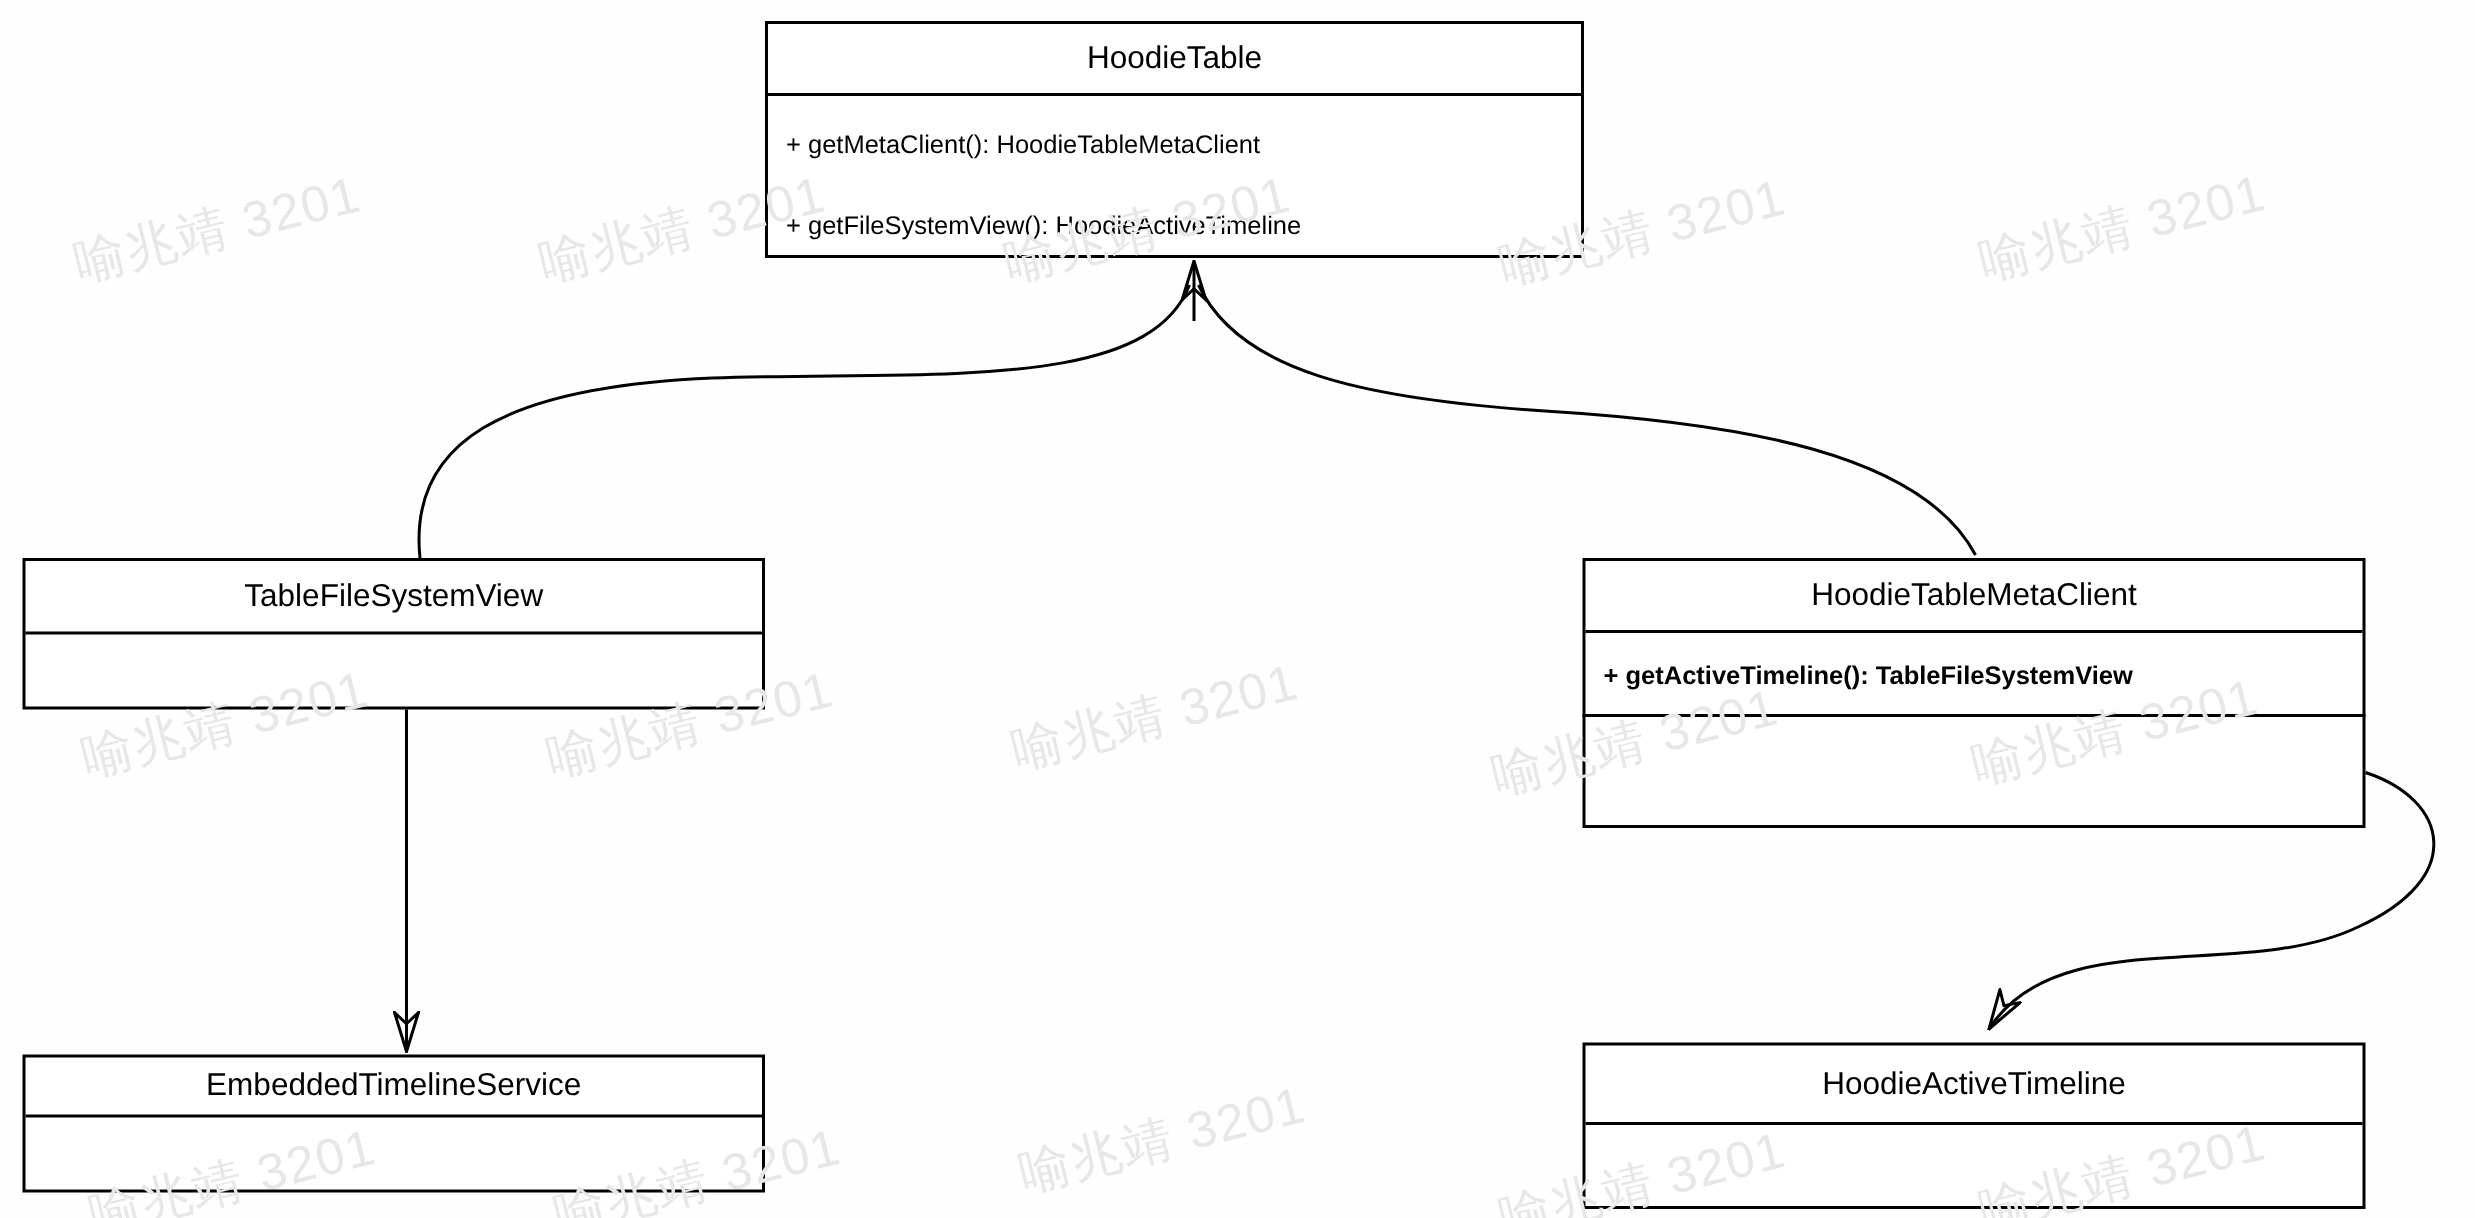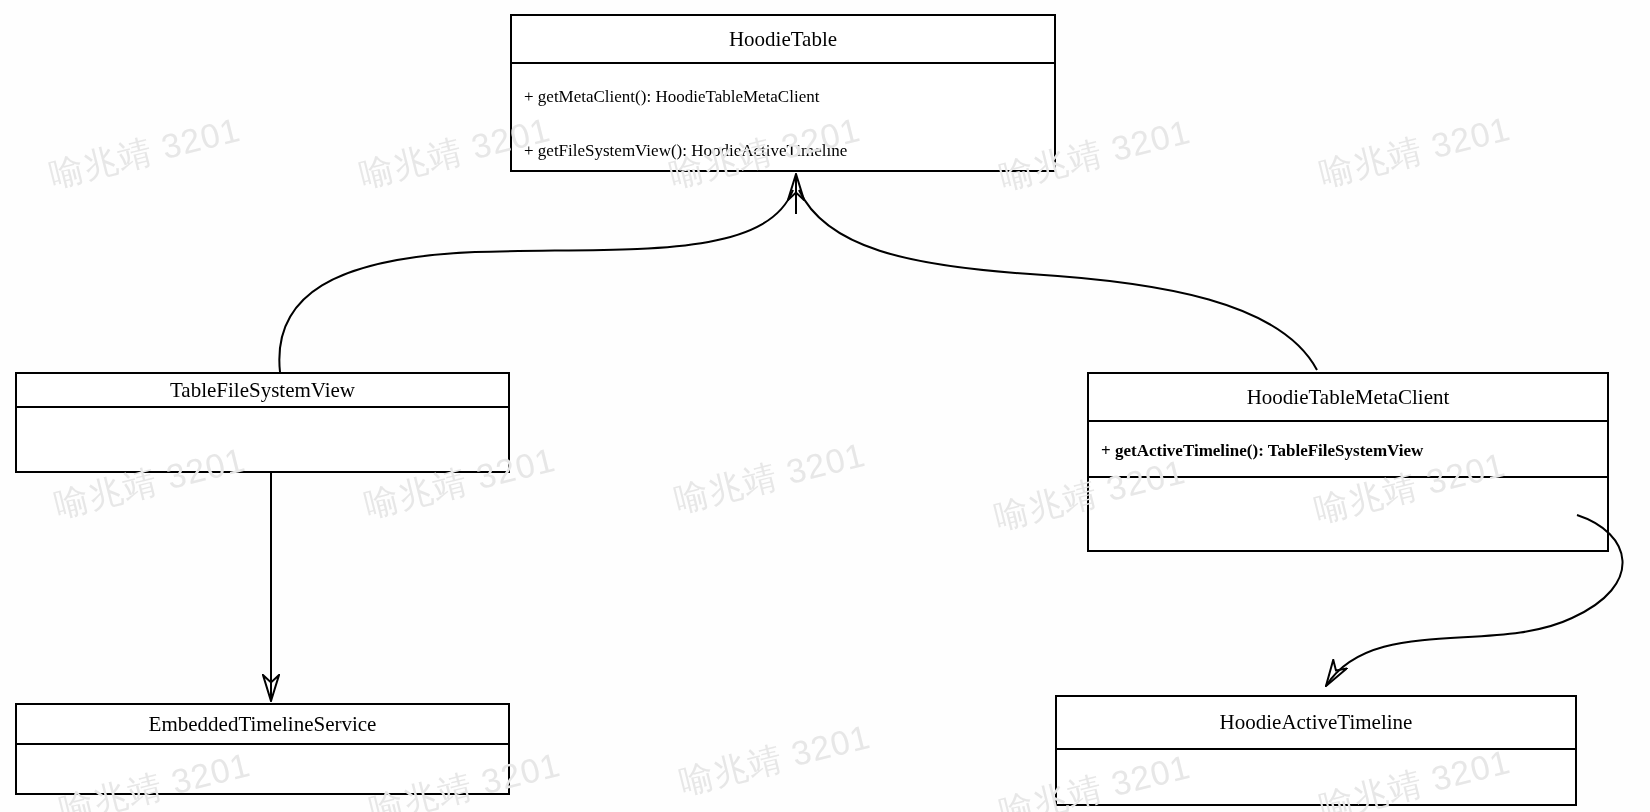--- a/index.html
+++ b/index.html
@@ -5,43 +5,43 @@
   html,body { margin:0; padding:0; background:#ffffff; }
   .canvas {
     position:relative; width:1650px; height:812px;
     background:#fefefe; overflow:hidden;
     font-family:"Liberation Sans","DejaVu Sans",sans-serif;
     color:#000;
   }
   
   .uml-box {
     position:absolute; box-sizing:border-box;
-    border:2px solid #000; background:#ffffff; z-index:1;font-family:Liberation Serif, serif;
+    border:2px solid #000; background:#ffffff; z-index:1;
   }
   .uml-title {
     display:flex; align-items:center; justify-content:center;
     border-bottom:2px solid #000; box-sizing:border-box;
     font-size:21px; white-space:nowrap;
   }
   .uml-method {
     position:absolute; left:12px; right:8px;
     font-size:17px; line-height:26px; white-space:nowrap;
   }
   .uml-method.wrap { white-space:normal; line-height:27px; }
   .uml-method.em { font-weight:600; }
   .uml-divider {
     position:absolute; left:-2px; right:-2px; height:0;
     border-top:2px solid #000;
   }
   
   #box-hoodie-table            { left:510px;  top:14px;  width:546px; height:158px; }
   #box-hoodie-table .uml-title { height:48px; }
   #box-table-file-system-view            { left:15px; top:372px; width:495px; height:101px; }
-  #box-table-file-system-view .uml-title { height:34px; }
-  #box-hoodie-table-meta-client            { left:1055px; top:372px; width:522px; height:180px;margin-left:32px; }
+  #box-table-file-system-view .uml-title { height:49px; }
+  #box-hoodie-table-meta-client            { left:1055px; top:372px; width:522px; height:180px; }
   #box-hoodie-table-meta-client .uml-title { height:48px; }
   #box-embedded-timeline-service            { left:15px; top:703px; width:495px; height:92px; }
   #box-embedded-timeline-service .uml-title { height:40px; }
   #box-hoodie-active-timeline            { left:1055px; top:695px; width:522px; height:111px; }
   #box-hoodie-active-timeline .uml-title { height:53px; }
   
   .edges { position:absolute; left:0; top:0; z-index:3; pointer-events:none; }
   .edges path { fill:none; stroke:#000000; stroke-width:2px; }
   
   .wm-layer { position:absolute; left:0; top:0; width:100%; height:100%;

